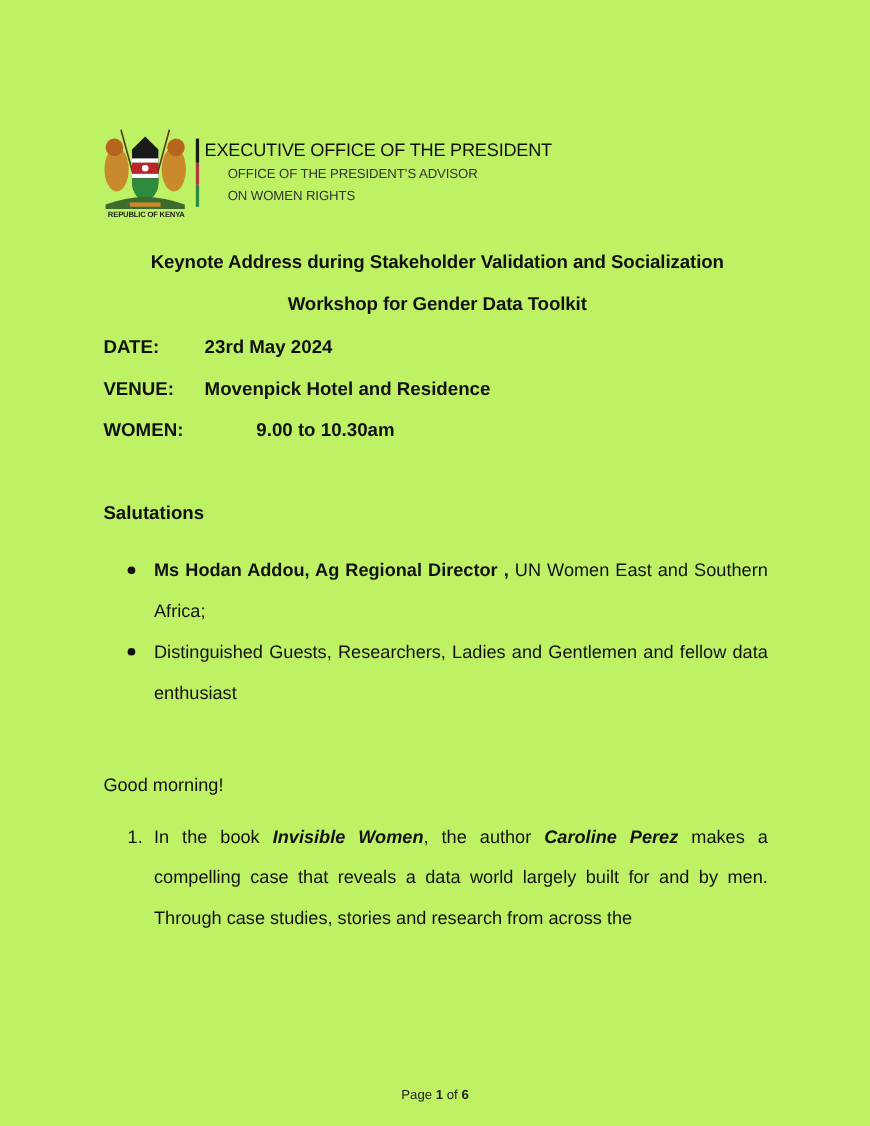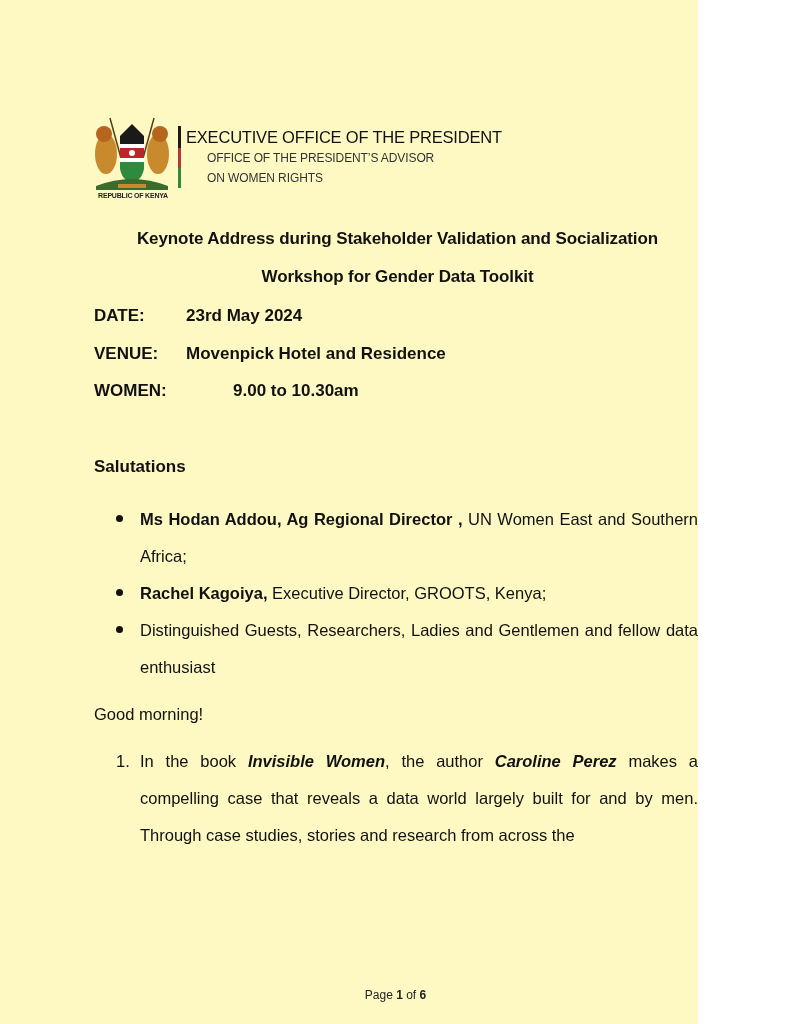--- a/index.html
+++ b/index.html
@@ -1,18 +1,18 @@
 <!DOCTYPE html>
 <html><head>
 <meta charset="utf-8">
 <style>
   html, body { margin:0; padding:0; background:#ffffff; }
   body { width:791px; height:1024px; position:relative; overflow:hidden;
          font-family:"Liberation Sans", sans-serif; color:#111; }
-  .page { position:absolute; left:0; top:0; width:698px; height:1024px; background:#fef9c3; }
+  .page { position:absolute; left:0; top:0; width:791px; height:1024px; background:#bef264; }
 
   
   .letterhead { position:absolute; left:88px; top:114px; height:90px; width:460px; }
   .coat { position:absolute; left:0; top:0; width:88px; height:88px; }
   .coat-caption { position:absolute; left:0; top:78px; width:90px; font-size:7px; font-weight:bold;
                   letter-spacing:-0.2px; color:#222; text-align:center; }
   .bars { position:absolute; left:90px; top:12px; width:3px; height:62px; }
   .bar { width:3px; }
   .bar.k { height:22px; background:#1a1a1a; }
   .bar.r { height:20px; background:#b03a3a; }
@@ -107,24 +107,20 @@
     <span class="meta-value" style="left:139px">9.00 to 10.30am</span>
   </div>
 
   <div class="section-head">Salutations</div>
 
   <div class="bullets">
     <div class="bullet j">
       <span class="dot"></span>
       <b>Ms Hodan Addou, Ag Regional Director ,</b><span> UN Women East and Southern Africa;</span>
     </div>
-    <div class="bullet">
-      <span class="dot"></span>
-      <b>Rachel Kagoiya,</b><span> Executive Director, GROOTS, Kenya;</span>
-    </div>
     <div class="bullet j">
       <span class="dot"></span>
       <span>Distinguished Guests, Researchers, Ladies and Gentlemen and fellow data enthusiast</span>
     </div>
   </div>
 
   <div class="greeting">Good morning!</div>
 
   <div class="numbered">
     <div class="num-item">

